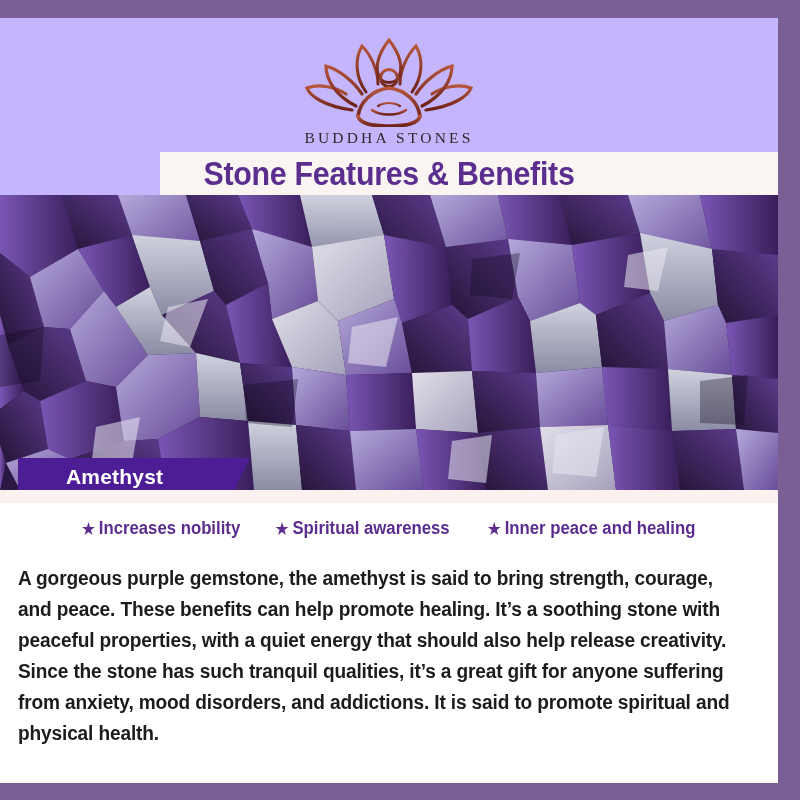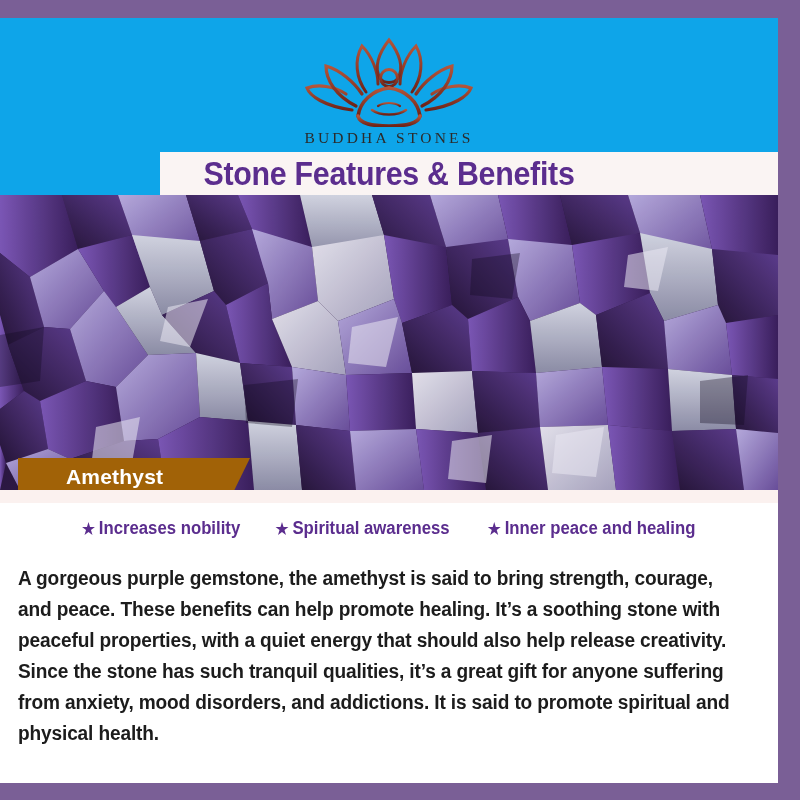--- a/index.html
+++ b/index.html
@@ -18,21 +18,21 @@
 
   
   .card{
     position:absolute;left:0;top:18px;width:778px;height:765px;
     background:#ffffff;overflow:hidden;
   }
 
   
   .header{
     position:absolute;left:0;top:0;width:778px;height:177px;
-    background:#0ea5e9;
+    background:#c4b5fd;
   }
   .logo-wrap{
     position:absolute;left:0;top:14px;width:778px;
     display:flex;flex-direction:column;align-items:center;
   }
   .lotus{display:block;}
   .brand{
     margin-top:2px;
     font-family:"Liberation Serif","DejaVu Serif",serif;
     font-size:15.5px;letter-spacing:3.2px;color:#2b2b2b;
@@ -53,21 +53,21 @@
   
   .photo{
     position:absolute;left:0;top:177px;width:778px;height:295px;
     overflow:hidden;background:#2a1740;
   }
   .photo svg{display:block;width:778px;height:295px;}
 
   
   .stone-banner{
     position:absolute;left:18px;top:440px;width:232px;height:38px;
-    background:#a16207;
+    background:#4c1d95;
     clip-path:polygon(0 0,100% 0,92% 100%,0 100%);
     display:flex;align-items:center;
   }
   .stone-name{
     color:#ffffff;font-size:21px;font-weight:bold;
     margin-left:48px;letter-spacing:.2px;
   }
 
   
   .sliver{

